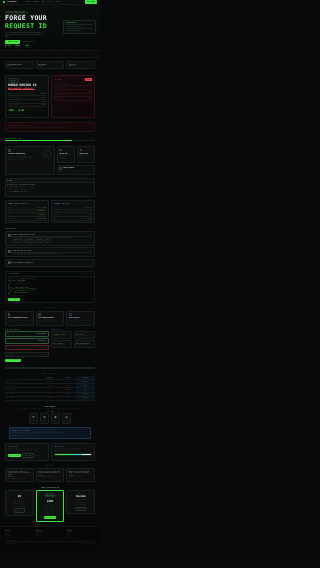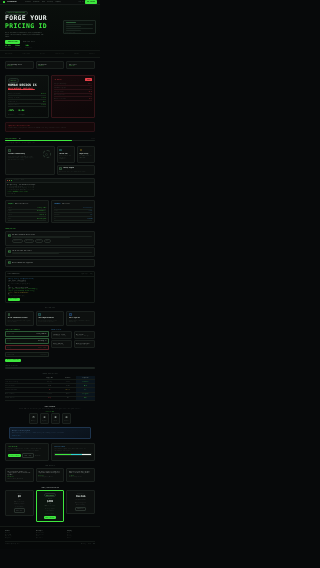--- a/index.html
+++ b/index.html
@@ -234,21 +234,21 @@
       <span class="tiny dim">Log in</span>
       <span class="nav-cta">Get Started</span>
     </div>
   </div>
 
   <div class="hero">
     <div class="hero-inner">
       <div class="chip">IDENTITY INFRASTRUCTURE</div>
       <h1>
         <div>FORGE YOUR</div>
-        <div class="l2">PRICING ID</div>
+        <div class="l2">REQUEST ID</div>
       </h1>
       <div class="hero-sub">Build verifiable credentials with cryptographic proof. Self-sovereign identity for the modern web stack.</div>
       <div class="hero-btns">
         <span class="btn-grn">Start Free</span>
         <span class="tiny dim">Read the Docs</span>
       </div>
     </div>
     <div class="hero-card">
       <div class="hc-line g"></div>
       <div class="hc-line"></div>

